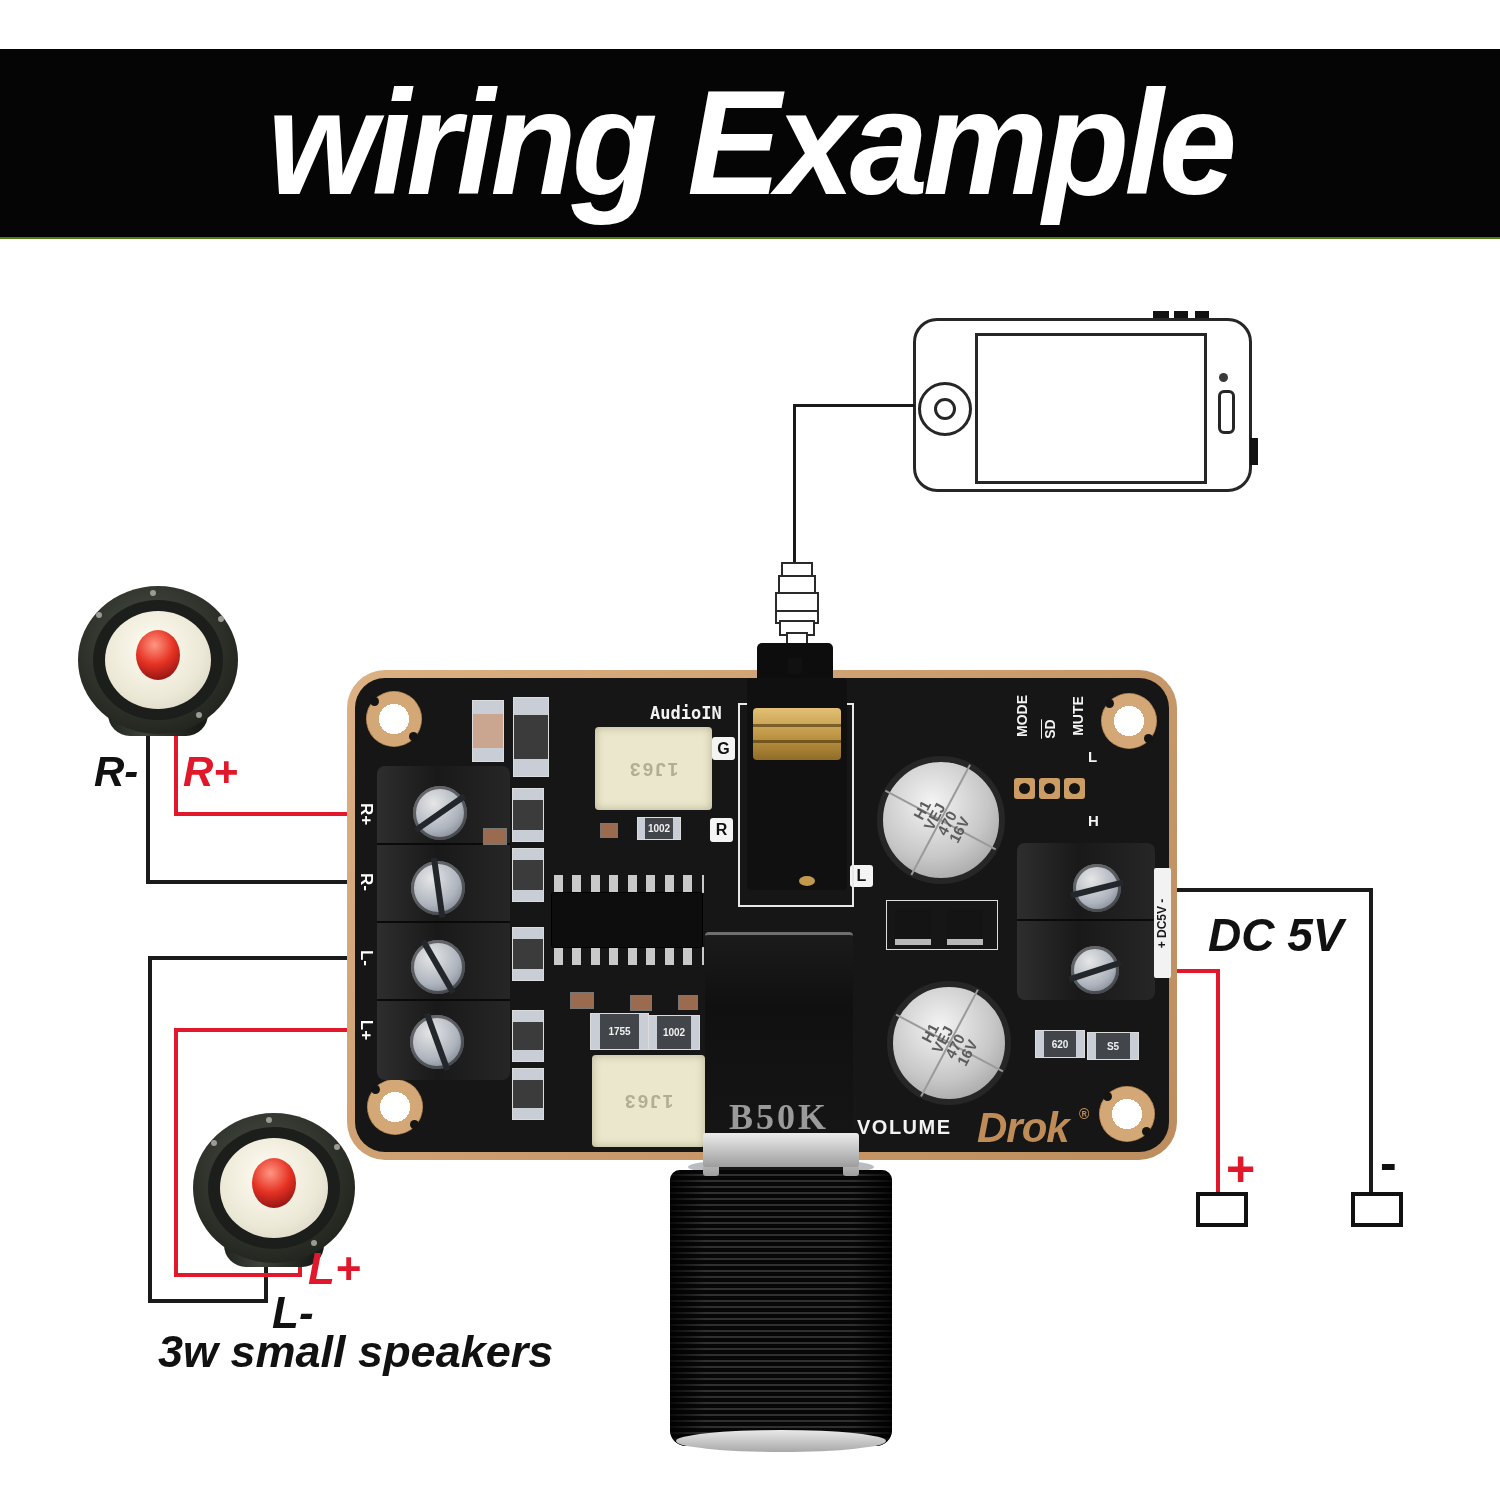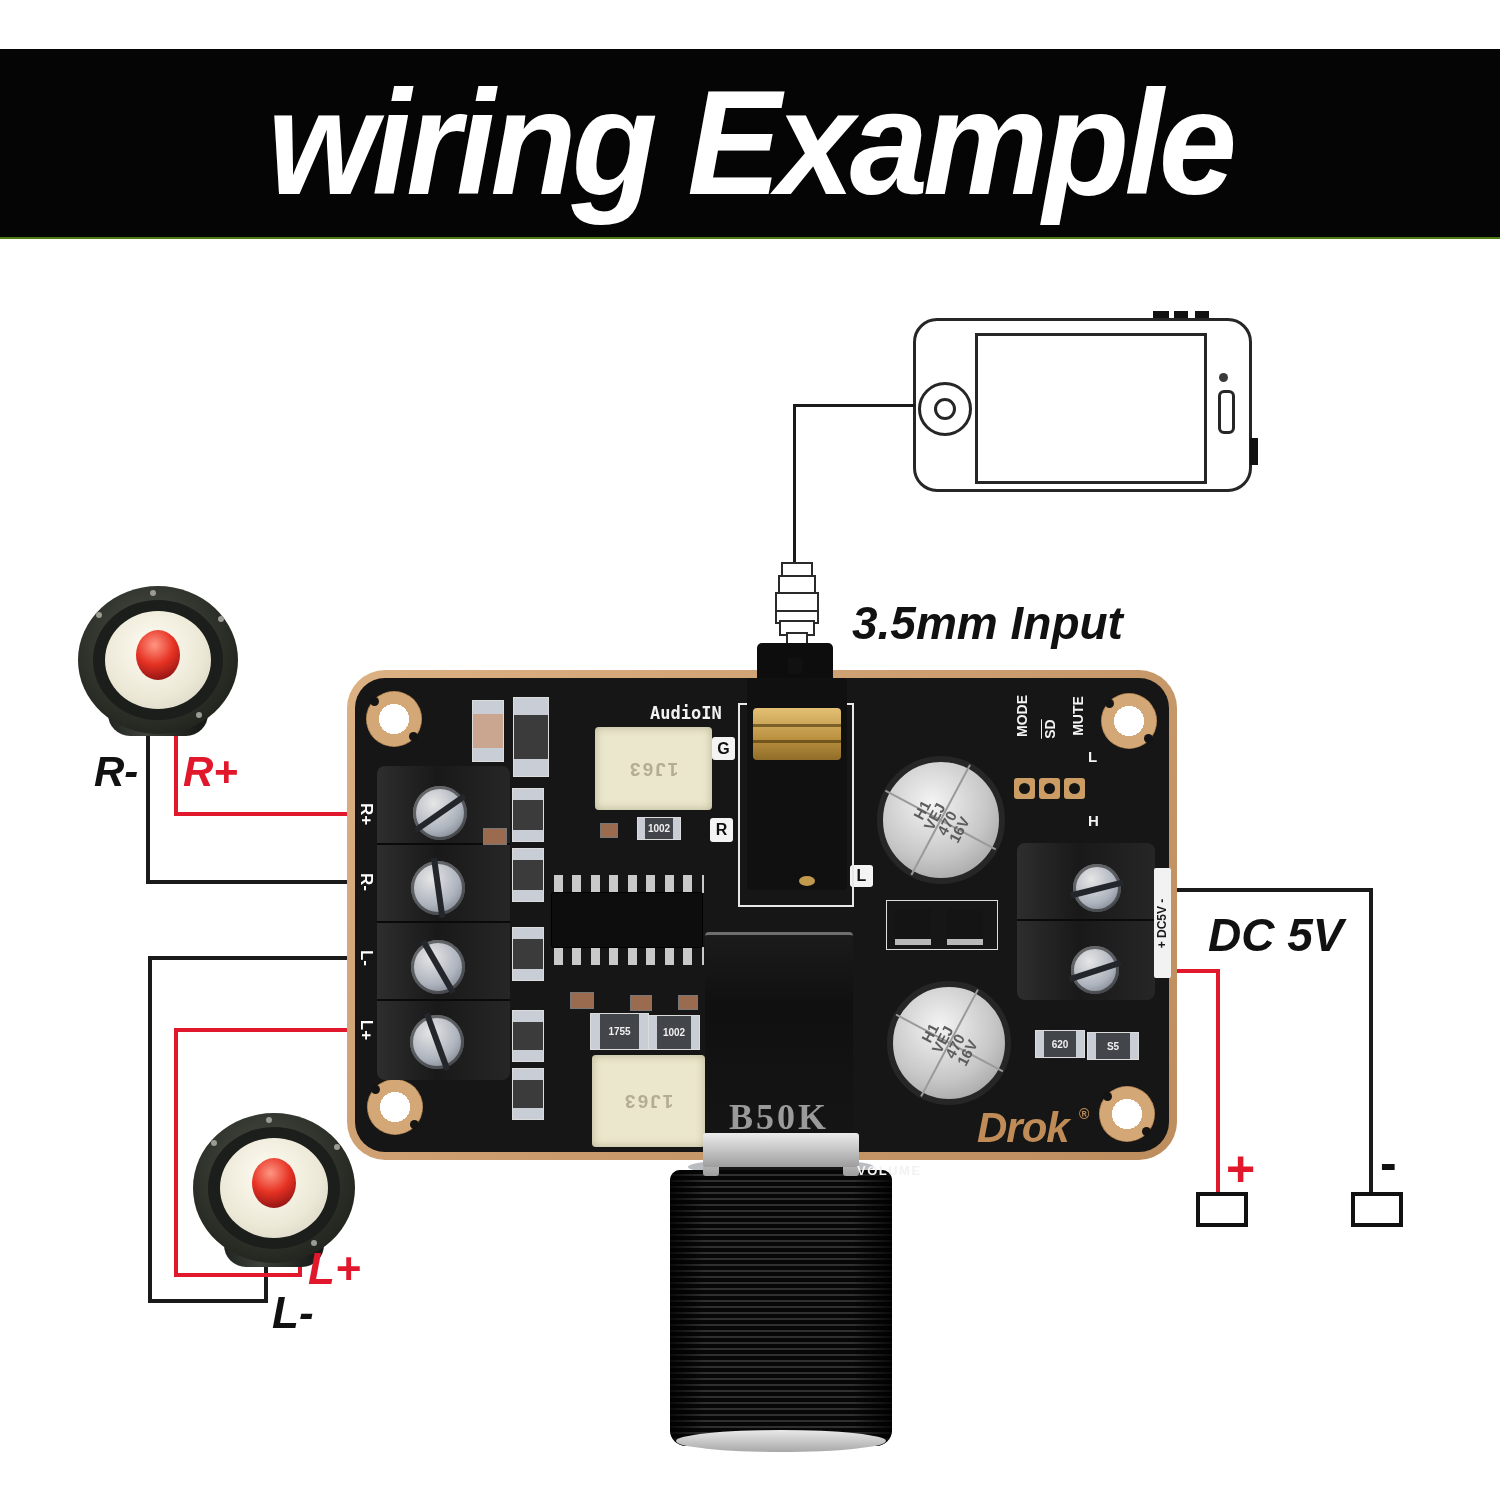--- a/index.html
+++ b/index.html
@@ -139,21 +139,20 @@
   <div>
     <div class="plug-seg" style="left:781px;top:562px;width:28px;height:13px;"></div>
     <div class="plug-seg" style="left:778px;top:575px;width:34px;height:17px;"></div>
     <div class="plug-seg" style="left:775px;top:592px;width:40px;height:18px;"></div>
     <div class="plug-seg" style="left:775px;top:610px;width:40px;height:10px;"></div>
     <div class="plug-seg" style="left:779px;top:620px;width:32px;height:12px;"></div>
     <div class="plug-seg" style="left:786px;top:632px;width:18px;height:28px;"></div>
     <div class="plug-tip" style="left:788px;top:658px;width:14px;height:16px;z-index:3;"></div>
   </div>
 
-  <div class="abs biglbl" style="left:852px;top:596px;font-size:46px;">3.5mm Input</div>
 
   <div class="wire wr" style="left:174px;top:700px;width:4px;height:116px;"></div>
   <div class="wire wr" style="left:174px;top:812px;width:178px;height:4px;"></div>
   <div class="wire wk" style="left:146px;top:698px;width:4px;height:186px;"></div>
   <div class="wire wk" style="left:146px;top:880px;width:206px;height:4px;"></div>
 
   <div class="wire wk" style="left:148px;top:956px;width:204px;height:4px;"></div>
   <div class="wire wk" style="left:148px;top:956px;width:4px;height:347px;"></div>
   <div class="wire wk" style="left:148px;top:1299px;width:120px;height:4px;"></div>
   <div class="wire wk" style="left:264px;top:1240px;width:4px;height:63px;"></div>
@@ -188,20 +187,21 @@
     <div class="rimdot" style="left:311px;top:1240px;"></div>
     <div class="surround" style="left:208px;top:1127px;width:132px;height:122px;"></div>
     <div class="cone" style="left:220px;top:1138px;width:108px;height:100px;"></div>
     <div class="dome" style="left:252px;top:1158px;width:44px;height:50px;"></div>
   </div>
 
   <div class="abs biglbl" style="left:94px;top:748px;font-size:42px;">R-</div>
   <div class="abs biglbl red" style="left:183px;top:748px;font-size:42px;">R+</div>
   <div class="abs biglbl red" style="left:308px;top:1244px;font-size:44px;">L+</div>
   <div class="abs biglbl" style="left:272px;top:1288px;font-size:44px;">L-</div>
+  <div class="abs biglbl" style="left:158px;top:1326px;font-size:45px;">3w small speakers</div>
 
   <div class="abs knob-top"></div>
   <div class="abs knob"></div>
   <div class="abs knob-shade"></div>
   <div class="abs knob-bot"></div>
 
   <div class="abs board">
     <div class="board-inner"></div>
 
     <div class="hole" style="left:19px;top:21px;">
@@ -351,21 +351,21 @@
       <span>1J63</span>
     </div>
 
     <div class="pot" style="left:358px;top:262px;width:148px;height:235px;">
       <span>B50K</span>
     </div>
     <div class="bracket" style="left:356px;top:470px;width:16px;height:36px;"></div>
     <div class="bracket" style="left:496px;top:470px;width:16px;height:36px;"></div>
     <div class="bracket" style="left:356px;top:463px;width:156px;height:34px;"></div>
 
-    <div class="silk" style="position:absolute;left:510px;top:446px;font-size:13px;letter-spacing:1.5px;margin-top:47px;">VOLUME</div>
+    <div class="silk" style="position:absolute;left:510px;top:446px;font-size:20px;letter-spacing:1.5px;">VOLUME</div>
 
     <div style="position:absolute;left:630px;top:434px;color:#bf8c58;font-size:42px;font-weight:bold;font-style:italic;letter-spacing:-1px;">Drok</div>
     <div style="position:absolute;left:732px;top:436px;color:#bf8c58;font-size:14px;font-weight:bold;">®</div>
   </div>
 
   <div class="wire wk" style="left:1101px;top:888px;width:272px;height:4px;"></div>
   <div class="wire wk" style="left:1369px;top:888px;width:4px;height:306px;"></div>
   <div class="wire wr" style="left:1095px;top:969px;width:125px;height:4px;"></div>
   <div class="wire wr" style="left:1216px;top:969px;width:4px;height:225px;"></div>
 

